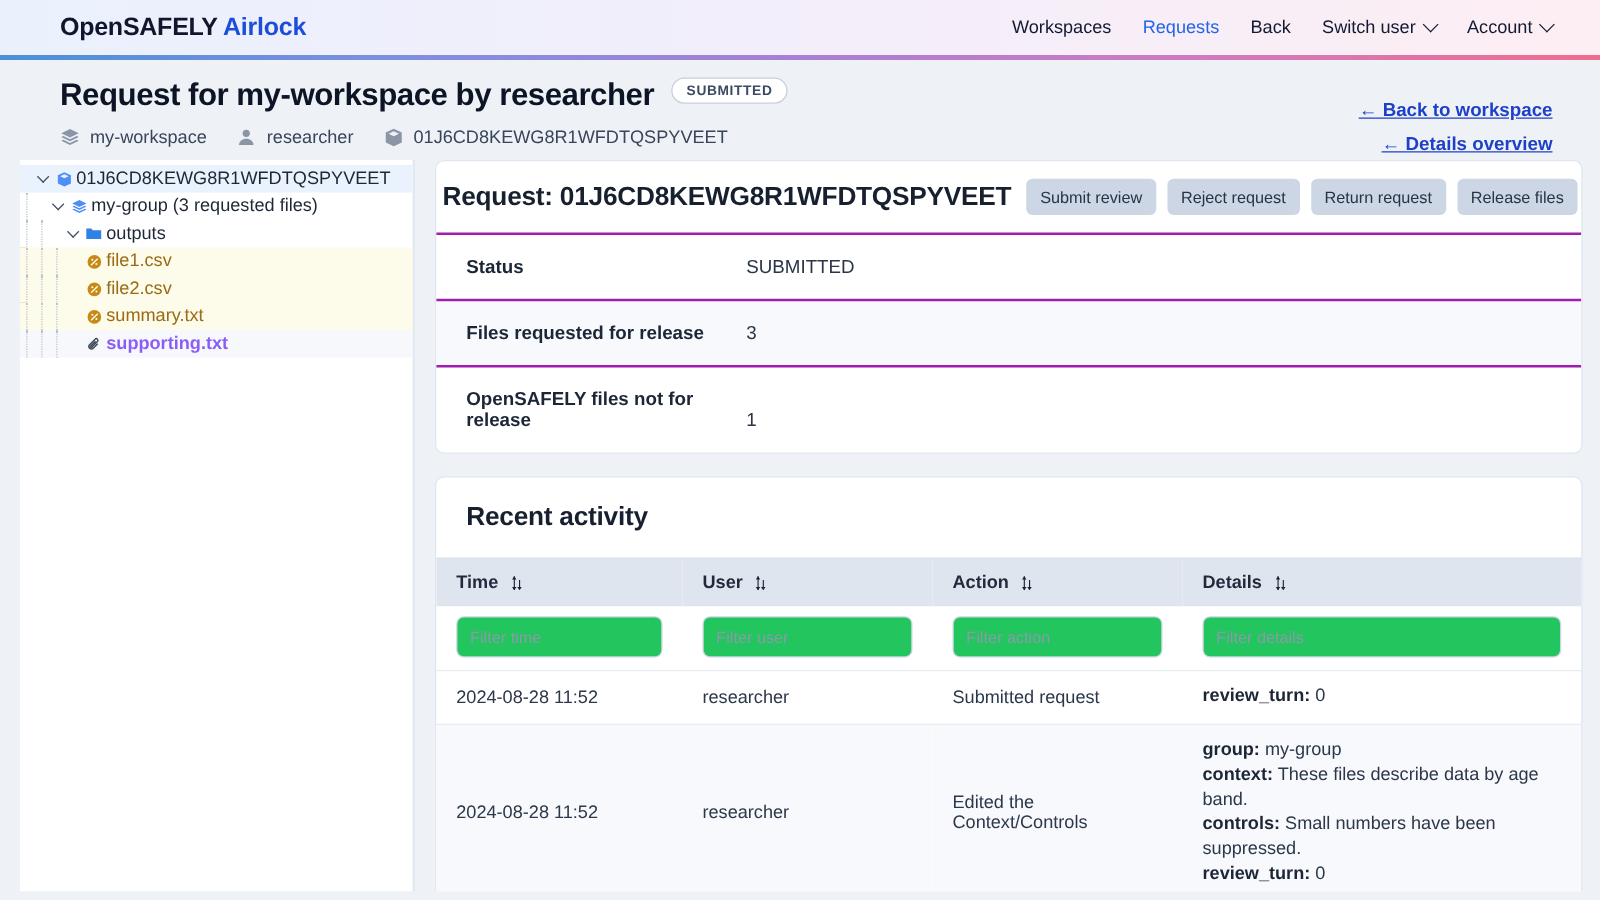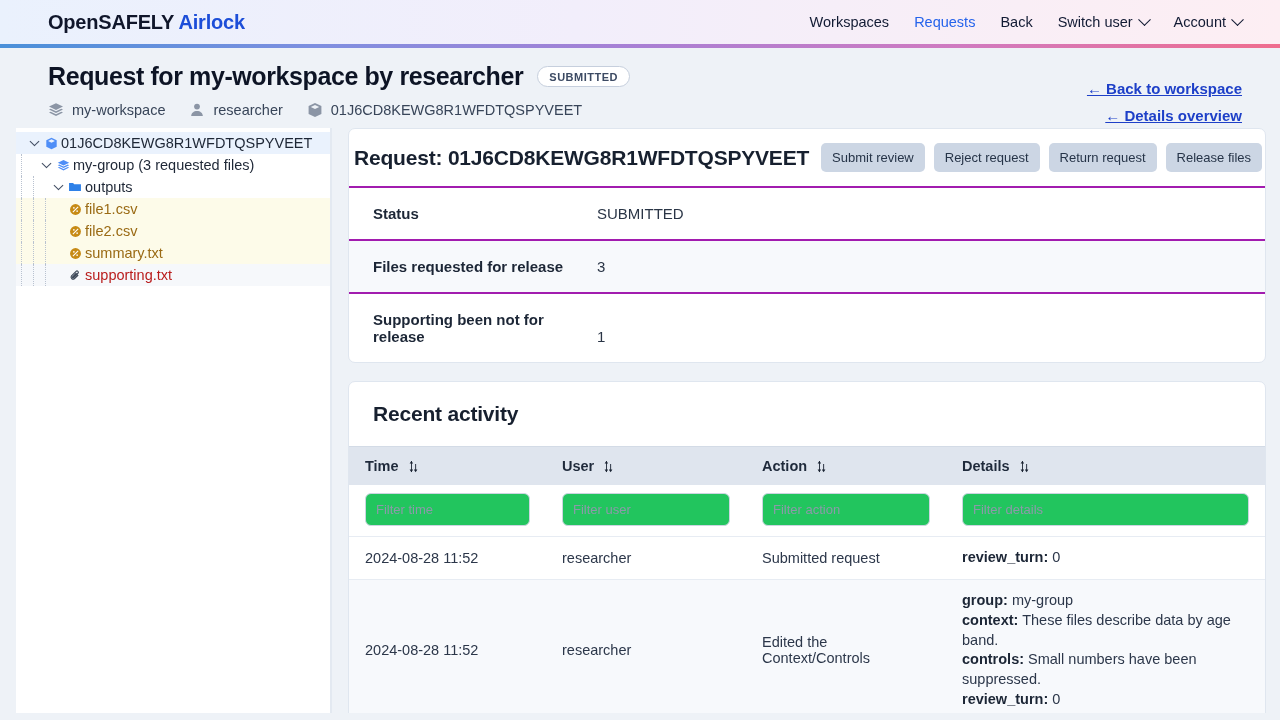--- a/index.html
+++ b/index.html
@@ -38,21 +38,21 @@
     border-right: 1.4px solid #111a33; border-bottom: 1.4px solid #111a33;
     transform: rotate(45deg) translate(-2px,-2px);
   }
   .rainbow {
     height: 4px; width: 100%;
     background: linear-gradient(90deg,#4a90d9 0%, #7f8fe0 25%, #a97fd4 50%, #d07ac0 75%, #ef6d8e 100%);
   }
 
   
   .pagehead { padding: 14px 38px 10px 48px; position: relative; }
-  .titlerow { display: flex; align-items: center; gap: 14px; }
+  .titlerow { display: flex; align-items: flex-start; gap: 14px; }
   .pagetitle {
     font-size: 25px; font-weight: bold; letter-spacing: -0.4px;
     color: #0d1425; white-space: nowrap;
   }
   .badge {
     background: #ffffff; border: 1px solid #c6cfdd; border-radius: 999px;
     font-size: 11px; font-weight: bold; letter-spacing: 0.5px;
     color: #3c4a63; padding: 4px 11px 3px; white-space: nowrap;
   }
   .metarow {
@@ -97,21 +97,21 @@
     width: 13px; flex: none; display:flex; align-items:center; justify-content:center;
   }
   .twisty i {
     width: 7px; height: 7px; display: block;
     border-right: 1.6px solid #424e63; border-bottom: 1.6px solid #424e63;
     transform: rotate(45deg) translate(-1.5px,-1.5px);
   }
   .ico { width: 20px; flex: none; display:flex; align-items:center; justify-content:center; }
   .label { color: #1e2736; }
   .label.file { color: #9a6a14; }
-  .label.sup { color: #b91c1c; }
+  .label.sup { color: #8b5cf6; font-weight: bold; }
   
   .accentbar {
     position: absolute; left: 0; top: 70px; width: 5px; height: 66px;
     background: #e0ad0c;
   }
 
   
   .main {
     flex: 1; overflow: hidden; padding: 0 14px 0 16px;
   }
@@ -361,21 +361,21 @@
       </div>
       <div class="kvrow">
         <div class="k">Status</div>
         <div class="v">SUBMITTED</div>
       </div>
       <div class="kvrow">
         <div class="k">Files requested for release</div>
         <div class="v">3</div>
       </div>
       <div class="kvrow">
-        <div class="k">Supporting been not for release</div>
+        <div class="k">OpenSAFELY files not for release</div>
         <div class="v">1</div>
       </div>
     </div>
 
     <div class="card">
       <div class="sect-title">Recent activity</div>
       <table class="activity">
         <thead>
           <tr>
             <th class="col-time">

